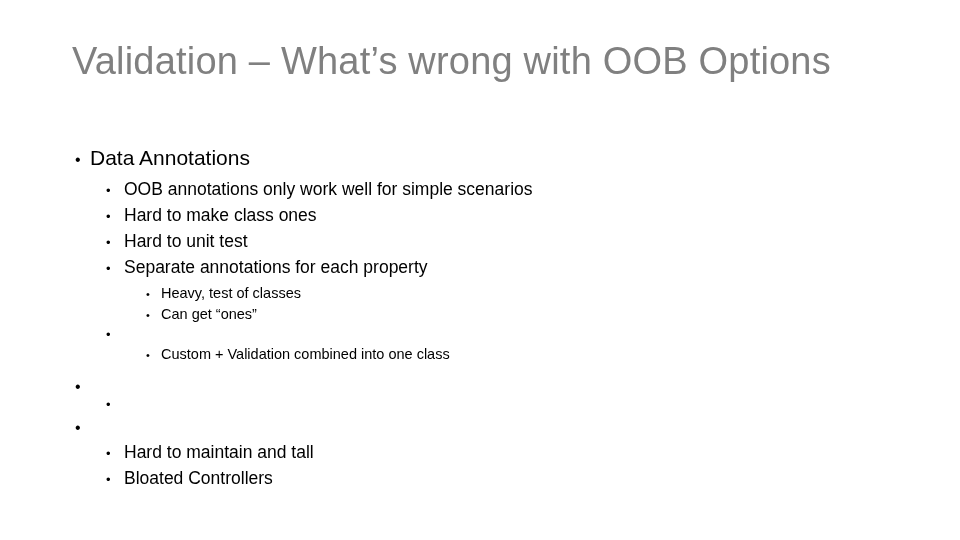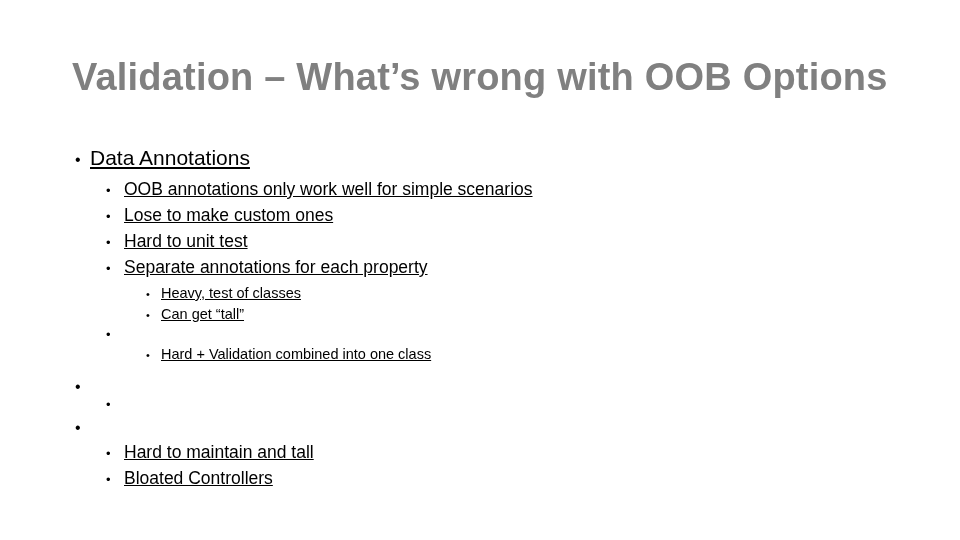--- a/index.html
+++ b/index.html
@@ -21,25 +21,25 @@
     top: 0;
     width: 960px;
     height: 540px;
     background: #ffffff;
   }
 
   
   #slide-title {
     position: absolute;
     left: 72px;
-    top: 54px;
+    top: 38px;
     width: 830px;
     font-size: 38px;
     line-height: 46px;
-    font-weight: 700;
+    font-weight: 400;
     color: #808080;
     letter-spacing: 0.2px;
     white-space: nowrap;
   }
 
   
   #body-list {
     position: absolute;
     left: 0;
     top: 142px;
@@ -53,21 +53,20 @@
   }
   .bullet-mark {
     flex: 0 0 auto;
     text-align: left;
     color: #000000;
     line-height: 1;
   }
   .bullet-text {
     flex: 0 1 auto;
     white-space: nowrap;
-    text-decoration: underline;
   }
 
   
   .lvl1 {
     padding-left: 75px;
     font-size: 21px;
     line-height: 31px;
     margin-top: 0;
   }
   .lvl1 .bullet-mark {
@@ -116,50 +115,50 @@
       <span class="bullet-text">Data Annotations</span>
     </div>
 
     <div class="bullet-row lvl2 gap-top-sm">
       <span class="bullet-mark">•</span>
       <span class="bullet-text">OOB annotations only work well for simple scenarios</span>
     </div>
 
     <div class="bullet-row lvl2">
       <span class="bullet-mark">•</span>
-      <span class="bullet-text">Lose to make custom ones</span>
+      <span class="bullet-text">Hard to make class ones</span>
     </div>
 
     <div class="bullet-row lvl2">
       <span class="bullet-mark">•</span>
       <span class="bullet-text">Hard to unit test</span>
     </div>
 
     <div class="bullet-row lvl2">
       <span class="bullet-mark">•</span>
       <span class="bullet-text">Separate annotations for each property</span>
     </div>
 
     <div class="bullet-row lvl3 gap-top-sm">
       <span class="bullet-mark">•</span>
       <span class="bullet-text">Heavy, test of classes</span>
     </div>
 
     <div class="bullet-row lvl3">
       <span class="bullet-mark">•</span>
-      <span class="bullet-text">Can get “tall”</span>
+      <span class="bullet-text">Can get “ones”</span>
     </div>
 
     <div class="bullet-row lvl2 gap-top-sm">
       <span class="bullet-mark">•</span>
     </div>
 
     <div class="bullet-row lvl3 gap-top-sm">
       <span class="bullet-mark">•</span>
-      <span class="bullet-text">Hard + Validation combined into one class</span>
+      <span class="bullet-text">Custom + Validation combined into one class</span>
     </div>
 
     <div class="bullet-row lvl1 gap-top-lg">
       <span class="bullet-mark">•</span>
     </div>
 
     <div class="bullet-row lvl2 gap-top-sm">
       <span class="bullet-mark">•</span>
     </div>
 

